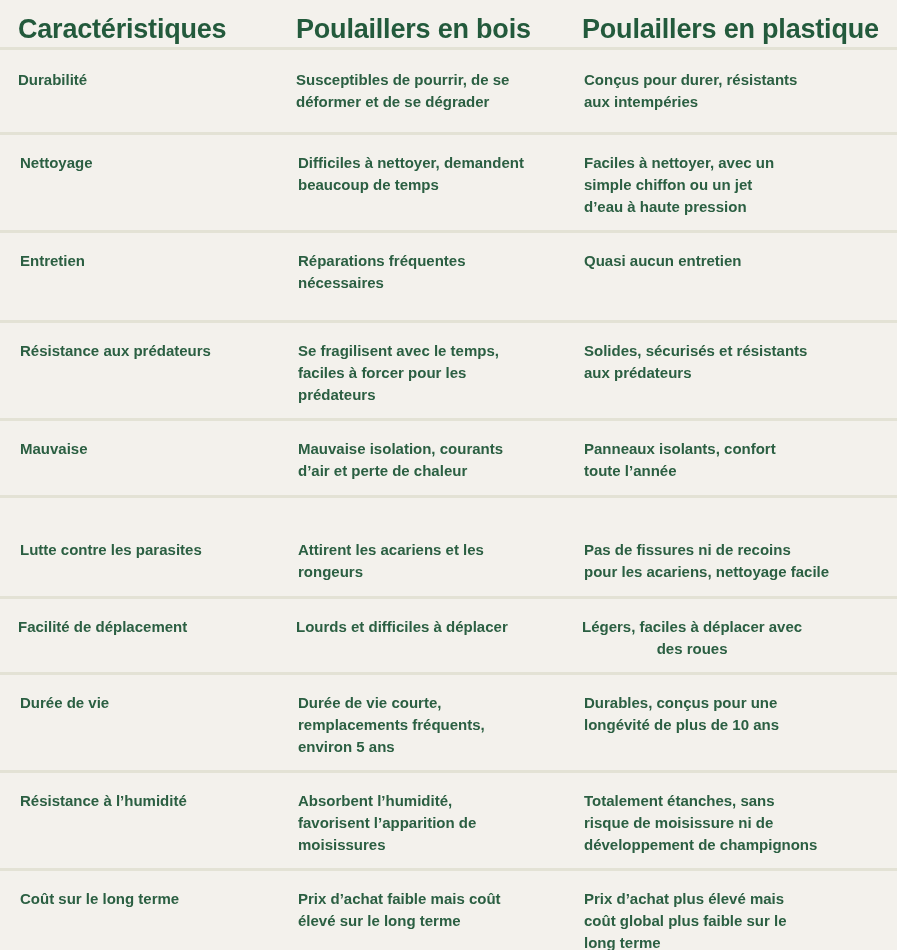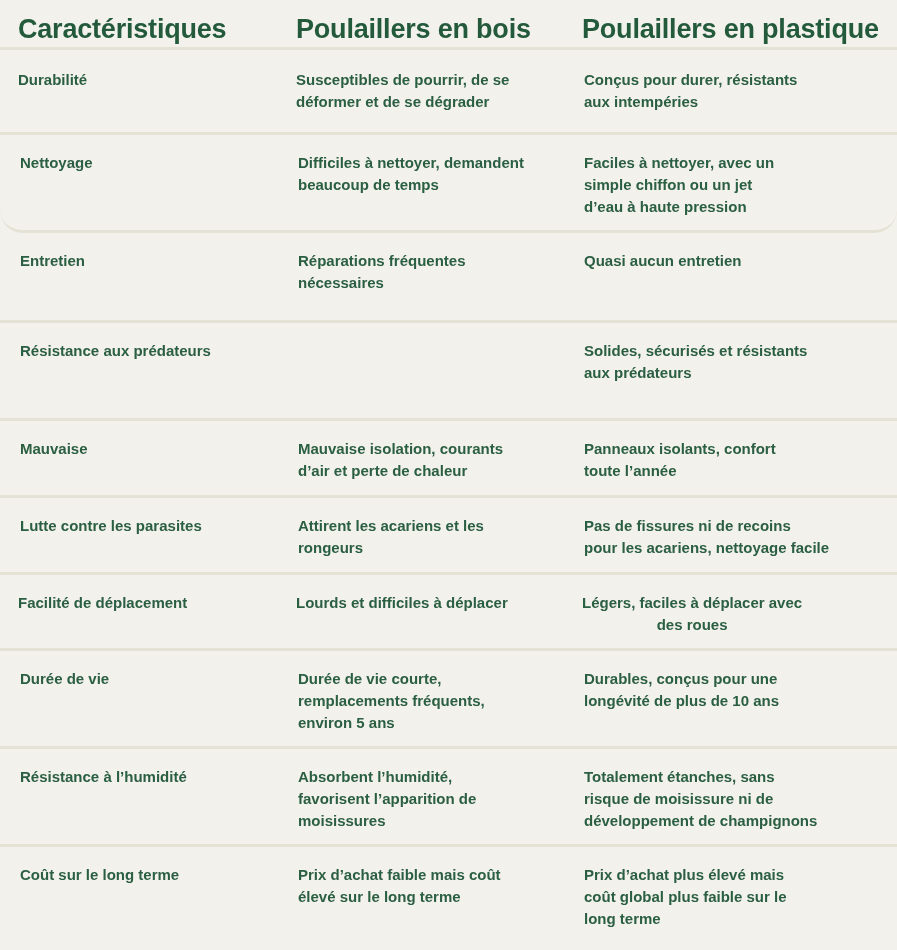--- a/index.html
+++ b/index.html
@@ -65,51 +65,54 @@
   </div>
 
   <div class="row" style="height:85px;">
     <div class="cell c1" style="left:18px;top:19px;">Durabilité</div>
     <div class="cell c2" style="left:296px;top:19px;">Susceptibles de pourrir, de se
 déformer et de se dégrader</div>
     <div class="cell c3" style="top:19px;">Conçus pour durer, résistants
 aux intempéries</div>
   </div>
 
-  <div class="row" style="height:98px;border-radius:23px;">
+  <div class="row" style="height:98px;">
     <div class="cell c1">Nettoyage</div>
     <div class="cell c2">Difficiles à nettoyer, demandent
 beaucoup de temps</div>
     <div class="cell c3">Faciles à nettoyer, avec un
 simple chiffon ou un jet
 d’eau à haute pression</div>
   </div>
 
   <div class="row" style="height:90px;">
     <div class="cell c1">Entretien</div>
     <div class="cell c2">Réparations fréquentes
 nécessaires</div>
     <div class="cell c3">Quasi aucun entretien</div>
   </div>
 
   <div class="row" style="height:98px;padding-left:16px;">
     <div class="cell c1">Résistance aux prédateurs</div>
+    <div class="cell c2">Se fragilisent avec le temps,
+faciles à forcer pour les
+prédateurs</div>
     <div class="cell c3">Solides, sécurisés et résistants
 aux prédateurs</div>
   </div>
 
   <div class="row" style="height:77px;">
     <div class="cell c1">Mauvaise</div>
     <div class="cell c2">Mauvaise isolation, courants
 d’air et perte de chaleur</div>
     <div class="cell c3">Panneaux isolants, confort
 toute l’année</div>
   </div>
 
-  <div class="row" style="height:77px;">
+  <div class="row" style="height:77px;margin-top:24px;">
     <div class="cell c1">Lutte contre les parasites</div>
     <div class="cell c2">Attirent les acariens et les
 rongeurs</div>
     <div class="cell c3">Pas de fissures ni de recoins
 pour les acariens, nettoyage facile</div>
   </div>
 
   <div class="row" style="height:76px;text-align:center;">
     <div class="cell c1" style="left:18px;">Facilité de déplacement</div>
     <div class="cell c2" style="left:296px;">Lourds et difficiles à déplacer</div>

